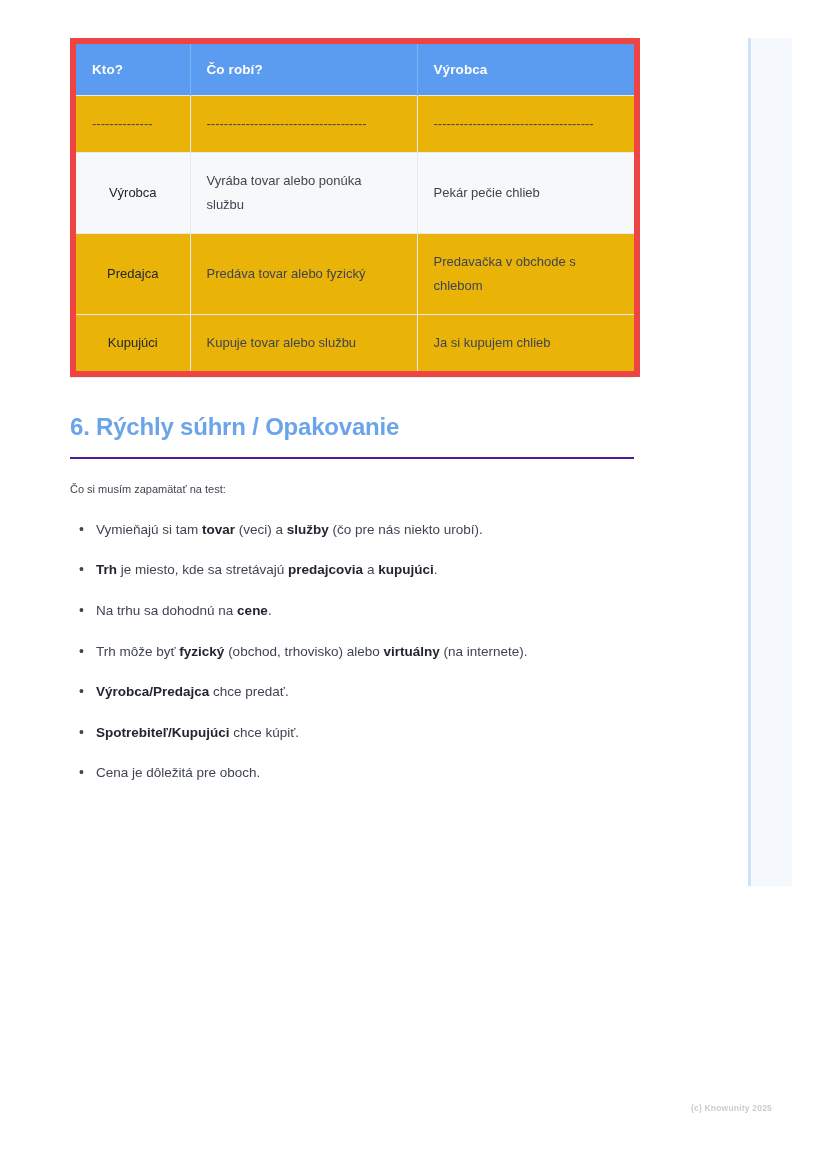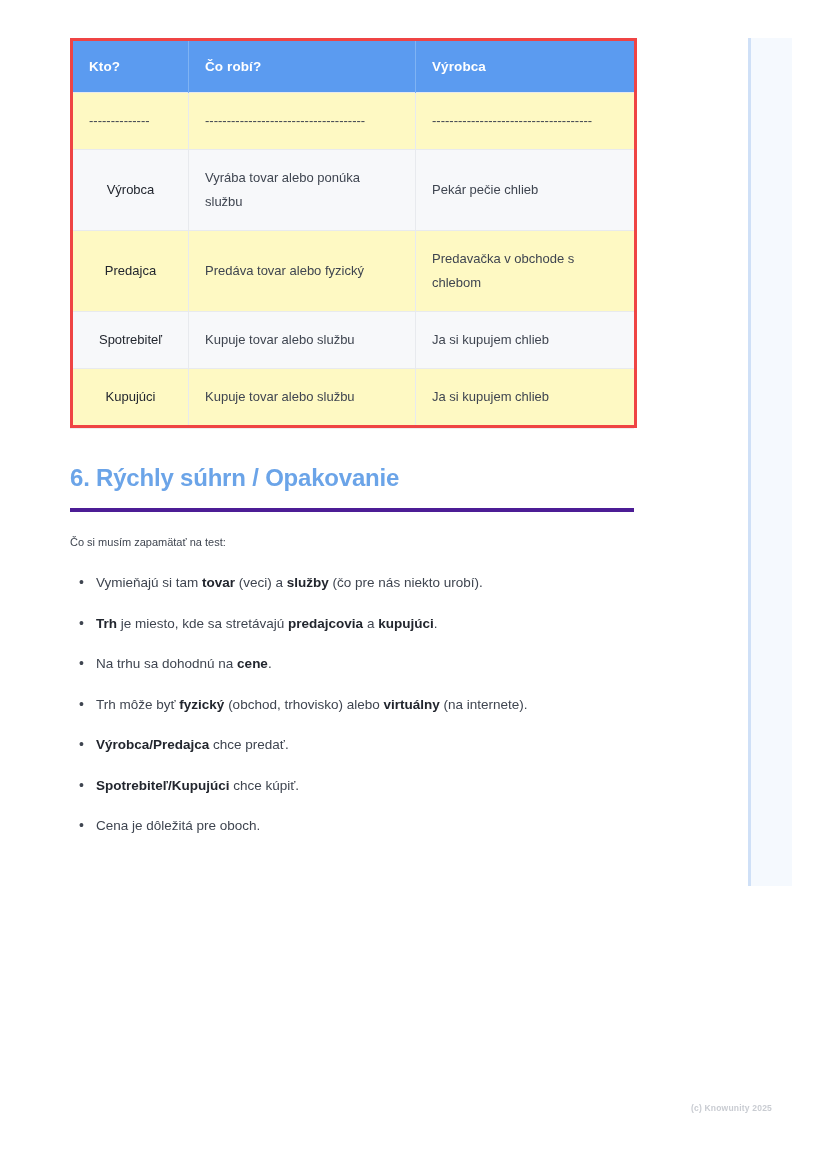--- a/index.html
+++ b/index.html
@@ -33,22 +33,22 @@
     left: 70px;
     top: 38px;
     width: 564px;
   }
 
   
   table.md-table {
     border-collapse: collapse;
     width: 564px;
     table-layout: fixed;
-    border: 3px solid #ef4444;
-    background: #fef9c3;
+    border: 6px solid #ef4444;
+    background: #eab308;
   }
   table.md-table col.c1 { width: 117px; }
   table.md-table col.c2 { width: 227px; }
   table.md-table col.c3 { width: 220px; }
 
   table.md-table thead th {
     background: #5b9bf0;
     color: #ffffff;
     font-size: 13.5px;
     font-weight: bold;
@@ -93,21 +93,21 @@
   }
   .hr-top { margin-top: 26px; }
 
   
   h2.section-title {
     color: #6ba4e8;
     font-size: 24px;
     font-weight: bold;
     margin: 35px 0 0 0;
     padding: 0 0 16px 0;
-    border-bottom: 4px solid #4c1d95;
+    border-bottom: 2px solid #4c1d95;
     letter-spacing: -0.2px;
   }
 
   
   p.lead {
     font-size: 11px;
     color: #3f4550;
     margin: 22px 0 0 0;
     line-height: 1.6;
   }
@@ -176,25 +176,20 @@
         <tr class="alt">
           <td class="key">Výrobca</td>
           <td>Vyrába tovar alebo ponúka službu</td>
           <td>Pekár pečie chlieb</td>
         </tr>
         <tr>
           <td class="key">Predajca</td>
           <td>Predáva tovar alebo fyzický</td>
           <td>Predavačka v obchode s chlebom</td>
         </tr>
-        <tr class="alt">
-          <td class="key">Spotrebiteľ</td>
-          <td>Kupuje tovar alebo službu</td>
-          <td>Ja si kupujem chlieb</td>
-        </tr>
         <tr>
           <td class="key">Kupujúci</td>
           <td>Kupuje tovar alebo službu</td>
           <td>Ja si kupujem chlieb</td>
         </tr>
       </tbody>
   </table>
 
   <hr class="soft hr-top">
 

